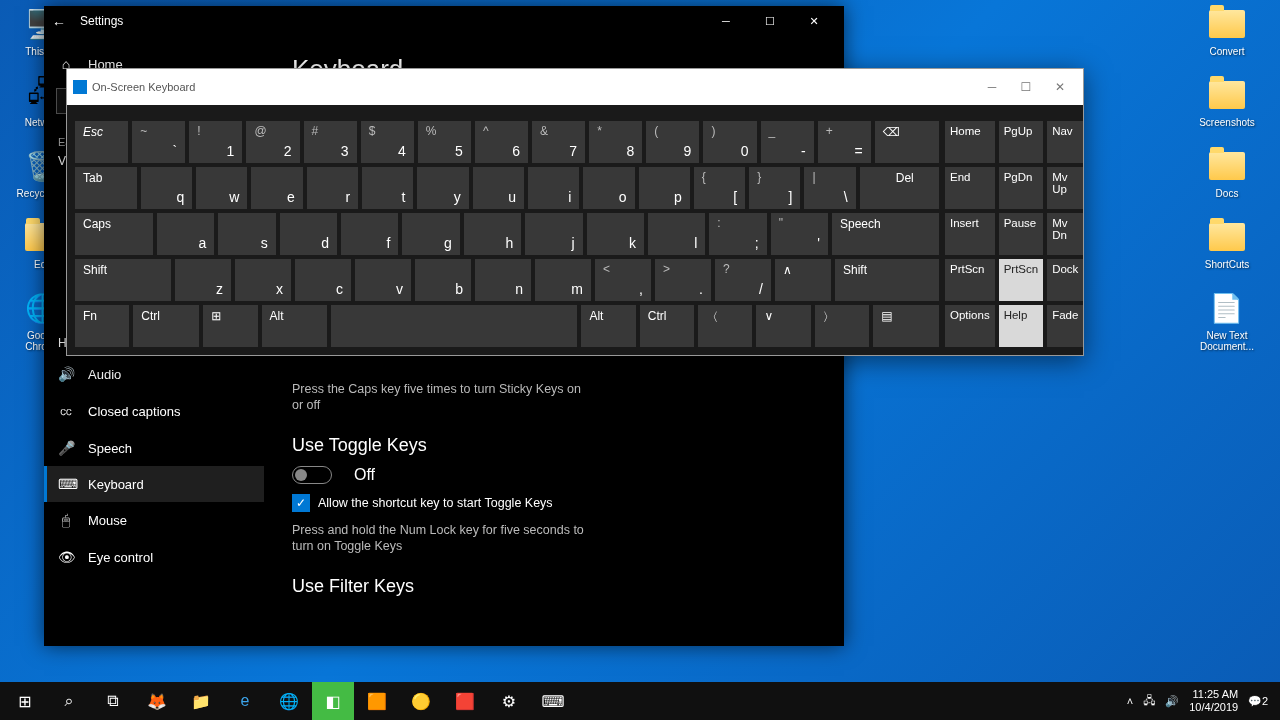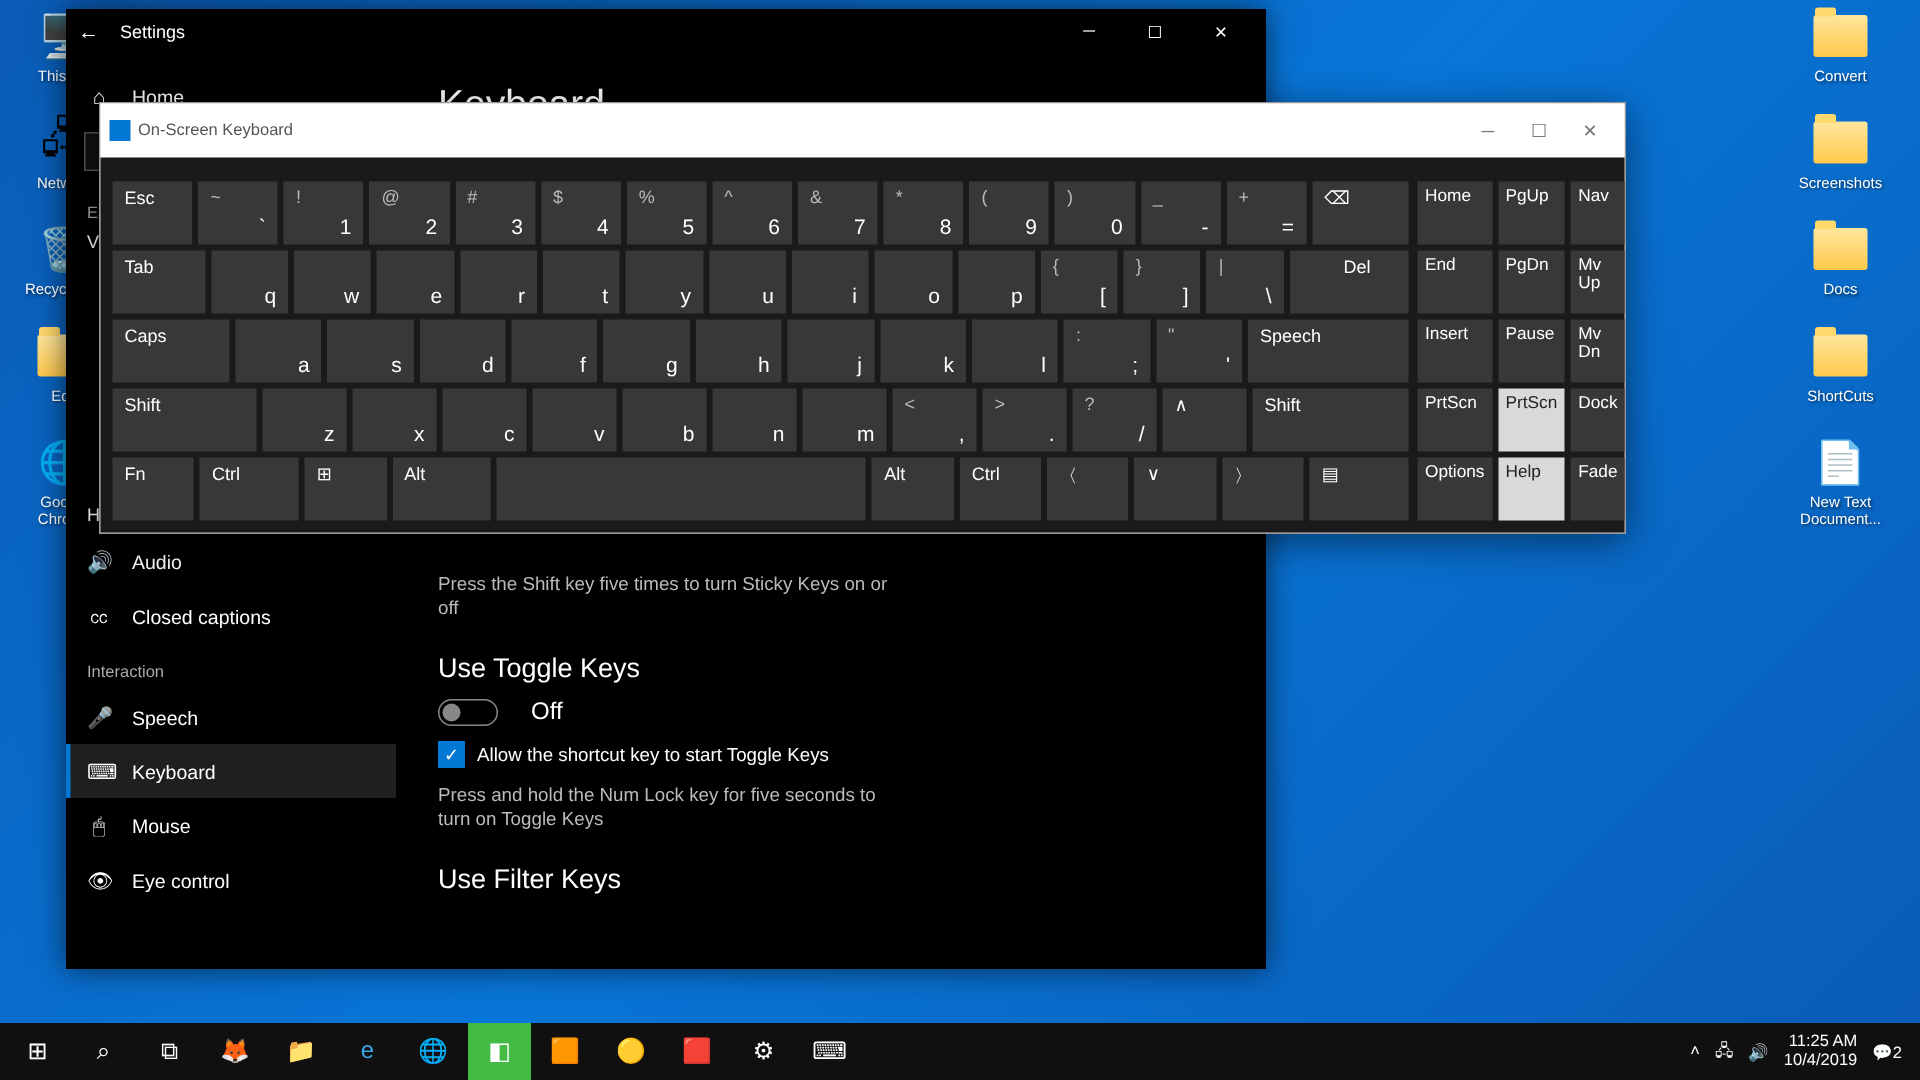--- a/index.html
+++ b/index.html
@@ -152,42 +152,41 @@
       <div style="flex:0 0 150px"></div>
       <div class="cat" style="color:#fff;font-size:12px">Hearing</div>
       <div class="item">
           <span class="ic">🔊</span>
           <span>Audio</span>
         </div>
       <div class="item">
           <span class="ic">㏄</span>
           <span>Closed captions</span>
         </div>
-      <div class="cat">Interaction</div>
       <div class="item">
           <span class="ic">🎤</span>
           <span>Speech</span>
         </div>
       <div class="item sel">
           <span class="ic">⌨</span>
           <span>Keyboard</span>
         </div>
       <div class="item">
           <span class="ic">🖱</span>
           <span>Mouse</span>
         </div>
       <div class="item">
           <span class="ic">👁</span>
           <span>Eye control</span>
         </div>
     </div>
     <div class="main">
       <h1>Keyboard</h1>
       <div style="height:280px"></div>
-      <p>Press the Shift key five times to turn Sticky Keys on or off</p>
+      <p>Press the Caps key five times to turn Sticky Keys on or off</p>
       <h2>Use Toggle Keys</h2>
       <div class="toggle">
           <div class="sw"></div>
           <span>Off</span>
         </div>
       <div class="chk">
           <div class="box">✓</div>
           <span>Allow the shortcut key to start Toggle Keys</span>
         </div>
       <p>Press and hold the Num Lock key for five seconds to turn on Toggle Keys</p>
@@ -202,21 +201,21 @@
     <div class="ic2"></div>
     <span>On-Screen Keyboard</span>
     <div class="sp"></div>
     <div class="wb">─</div>
     <div class="wb">☐</div>
     <div class="wb">✕</div>
   </div>
   <div class="key-area">
     <div class="krows">
       <div class="krow" id="krow1">
-          <div class="key fn" style="flex: 1 1 0%;">
+          <div class="key fn" style="flex: 1 1 0%; font-style: italic;">
             <span>Esc</span>
           </div>
           <div class="key " style="flex: 1 1 0%;">
             <span class="up">~</span>
             <span>`</span>
           </div>
           <div class="key " style="flex: 1 1 0%;">
             <span class="up">!</span>
             <span>1</span>
           </div>

